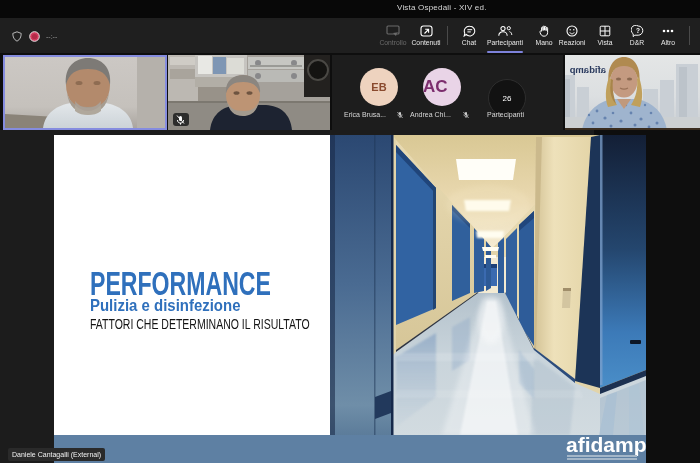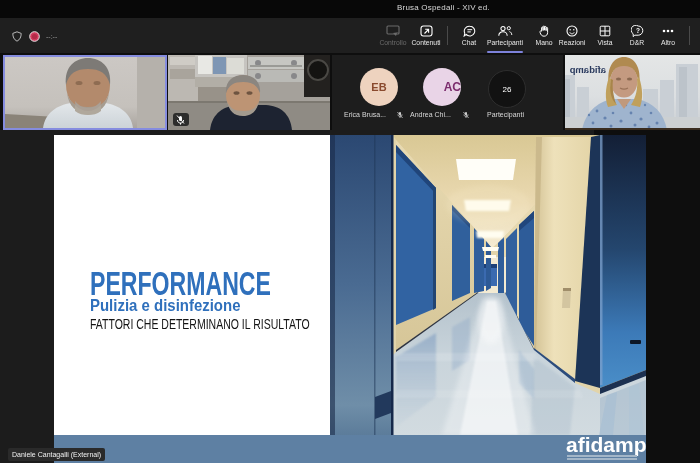--- a/index.html
+++ b/index.html
@@ -21,21 +21,21 @@
   
   .stage{left:0;top:130px;width:594px;height:333px;background:#1c1c1c;}
   .slide{position:absolute;left:54px;top:5px;width:592px;height:328px;background:#fff;}
   .namelabel{left:8px;top:318px;height:13px;background:#2a2a2a;border-radius:2px;
              color:#f0f0f0;font-size:7px;line-height:13px;padding:0 4px;}
 </style>
 </head>
 <body>
 <div class="app">
   <div class="abs titlebar"></div>
-  <div class="abs title">Brusa Ospedali - XIV ed.</div>
+  <div class="abs title">Vista Ospedali - XIV ed.</div>
 
   <div class="abs toolbar">
 
     <svg class="abs" style="left:12px;top:13px" width="10" height="11" viewBox="0 0 10 11">
       <path d="M5 .8 L9.2 2.4 C9.2 6 8 8.6 5 10.2 C2 8.6 .8 6 .8 2.4 Z" fill="none" stroke="#b8b8b8" stroke-width="1"></path>
     </svg>
     <svg class="abs" style="left:29px;top:13px" width="11" height="11" viewBox="0 0 11 11">
       <circle cx="5.5" cy="5.5" r="4.8" fill="#d13a5e"></circle>
       <circle cx="5.5" cy="5.5" r="4.8" fill="none" stroke="#e8e8e8" stroke-width="1"></circle>
       <circle cx="5.5" cy="5.5" r="2.6" fill="#b32a47"></circle>
@@ -181,22 +181,22 @@
         <path d="M9.5 65 c0 2 1.2 3 3 3 s3-1 3-3 M12.5 68 v1.6"></path>
         <path d="M9 60.5 l7 8"></path>
       </g>
     </svg>
   </div>
 
   <div class="tile" style="left:332px;width:231px;background:#1d1d1d;color:#d8d8d8;">
     <div class="abs" style="left:28px;top:13px;width:38px;height:38px;border-radius:50%;background:#eed3bf;
          text-align:center;line-height:38px;font-size:11px;font-weight:bold;color:#8a4a2e;">EB</div>
     <div class="abs" style="left:91px;top:13px;width:38px;height:38px;border-radius:50%;background:#e9d4e7;
-         text-align:right;line-height:38px;font-size:12px;font-weight:bold;color:#7c2d6e;">AC</div>
-    <div class="abs" style="left:156px;top:15px;width:38px;height:38px;border-radius:50%;background:#121212;
+         text-align:left;line-height:38px;font-size:17px;font-weight:bold;color:#7c2d6e;">AC</div>
+    <div class="abs" style="left:156px;top:24px;width:38px;height:38px;border-radius:50%;background:#121212;
          border:1px solid #2e2e2e;text-align:center;line-height:38px;font-size:8px;color:#fff;">26</div>
     <div class="abs" style="left:12px;top:56px;font-size:7px;">Erica Brusa...</div>
     <div class="abs" style="left:78px;top:56px;font-size:7px;">Andrea Chi...</div>
     <div class="abs" style="left:155px;top:56px;font-size:7px;">Partecipanti</div>
     <svg class="abs" style="left:64px;top:56px" width="8" height="8" viewBox="0 0 8 8">
       <g stroke="#ccc" stroke-width=".8" fill="none">
         <rect x="3" y="1" width="2" height="3.4" rx="1" fill="#ccc" stroke="none"></rect>
         <path d="M2 3.4 c0 1.4 .9 2.2 2 2.2 s2-.8 2-2.2 M4 5.6 v1.4"></path>
         <path d="M1.4 1 l5.2 6"></path>
       </g>

